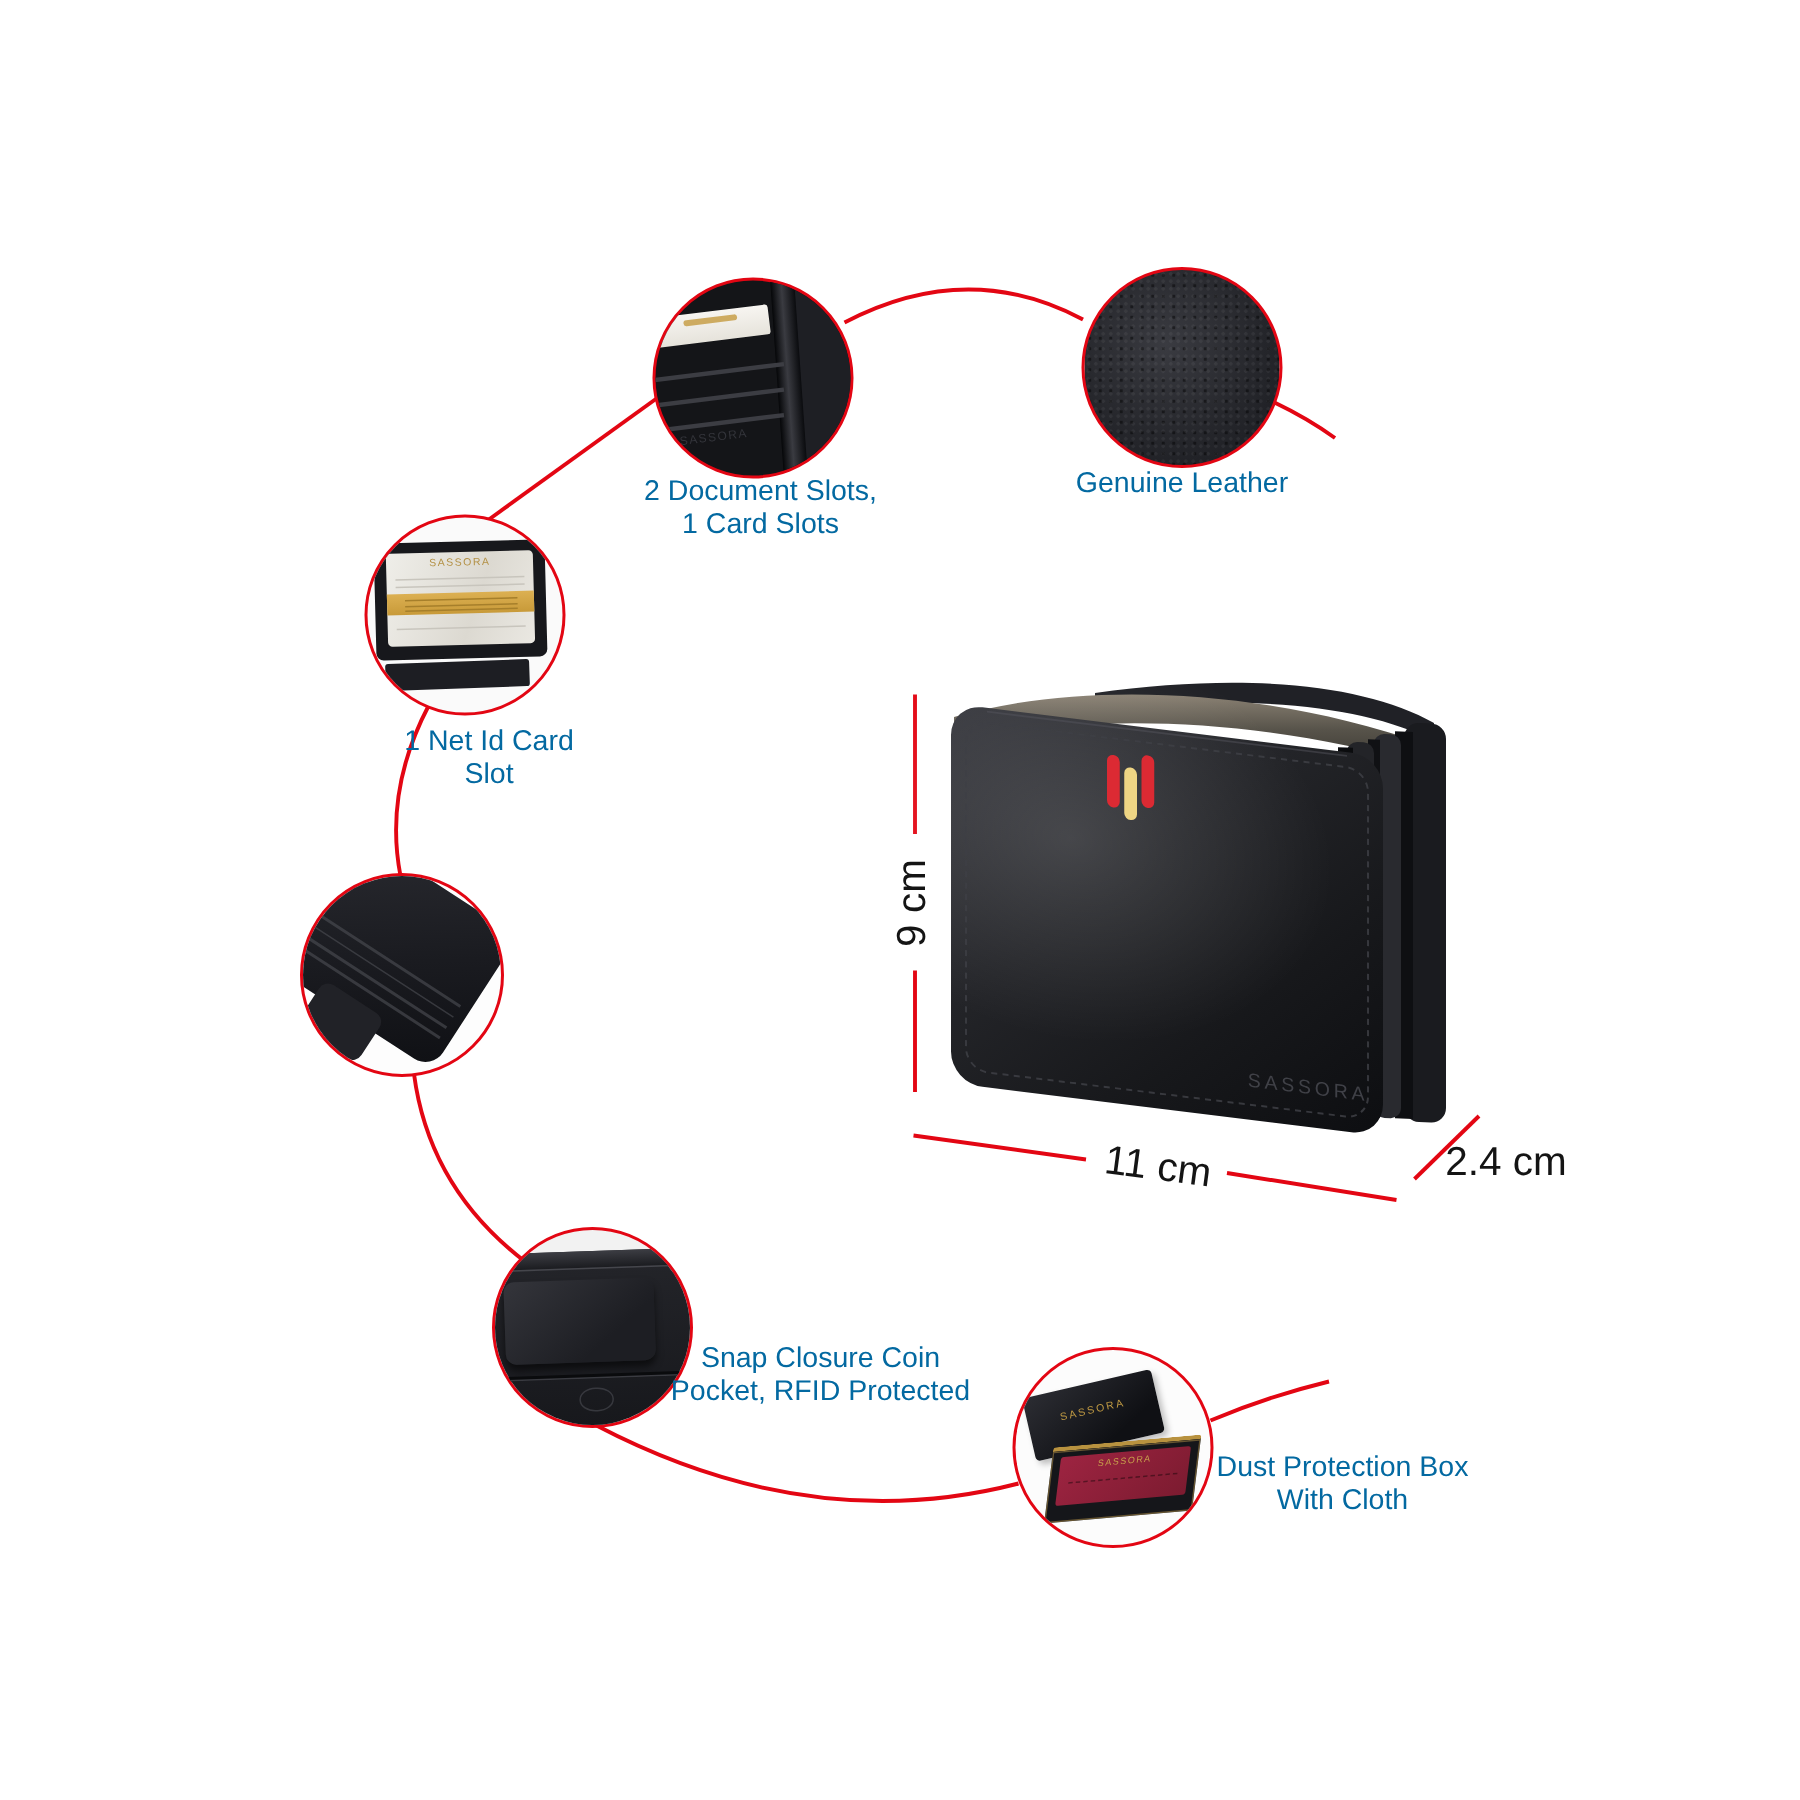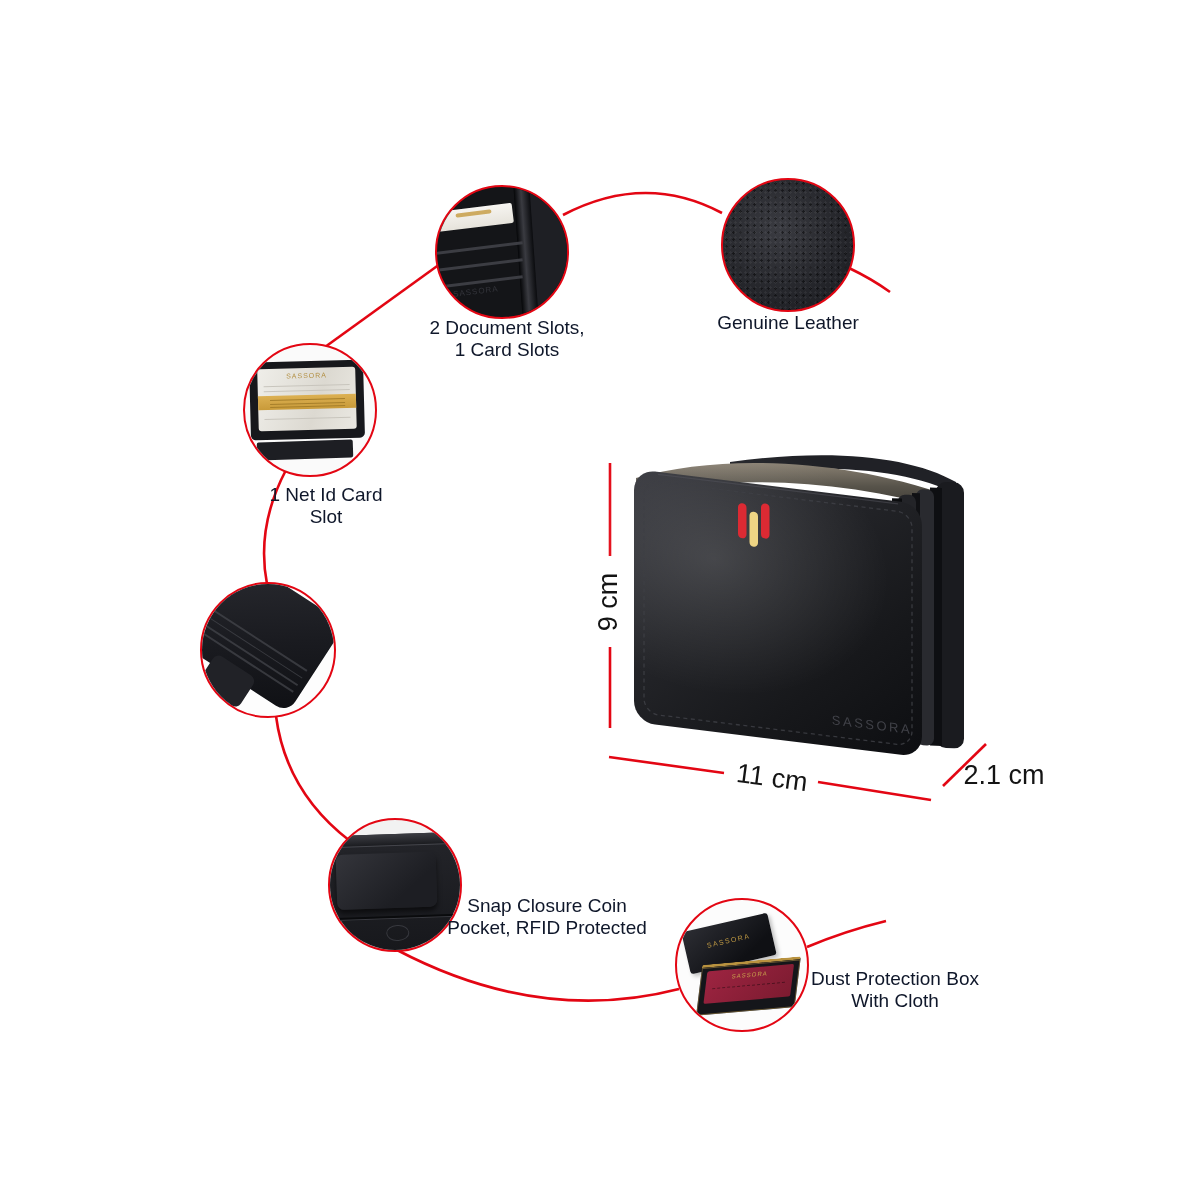--- a/index.html
+++ b/index.html
@@ -8,21 +8,21 @@
     font-family:"Liberation Sans","DejaVu Sans",sans-serif;
   }
   .overlay{position:absolute;left:0;top:0;width:1200px;height:1200px;}
   .redline{stroke:#e30613;stroke-width:2.6;fill:none;}
   .circle{
     position:absolute;border-radius:50%;border:2px solid #e30613;
     overflow:hidden;box-sizing:border-box;background:#fff;
   }
   .callout-label{
     position:absolute;transform:translateX(-50%);text-align:center;
-    font-size:19px;line-height:1.16;color:#0f172a;white-space:nowrap;
+    font-size:19px;line-height:1.16;color:#0369a1;white-space:nowrap;
   }
   .dim-label{
     position:absolute;font-size:27px;color:#141414;white-space:nowrap;
   }
   
   .c1{background:#141518;}
   .c1 .card{position:absolute;left:-8%;top:16%;width:66%;height:15%;
     background:linear-gradient(#f7f5f1,#e6e3db);transform:rotate(-7deg);border-radius:2px;}
   .c1 .card .goldtxt{position:absolute;left:34%;top:18%;width:42%;height:4px;background:#c49a3f;opacity:.8;border-radius:2px;}
   .c1 .slot{position:absolute;left:-6%;width:72%;height:3px;background:#3c3d43;transform:rotate(-7deg);}
@@ -228,15 +228,15 @@
     <div>Dust Protection Box</div>
     <div>With Cloth</div>
   </div>
   <div class="callout-label" style="left:547px;top:895px">
     <div>Snap Closure Coin</div>
     <div>Pocket, RFID Protected</div>
   </div>
 
   <div class="dim-label" style="left:608px;top:602px;transform:translate(-50%,-50%) rotate(-90deg)">9 cm</div>
   <div class="dim-label" style="left:772px;top:778px;transform:translate(-50%,-50%) rotate(7.5deg)">11 cm</div>
-  <div class="dim-label" style="left:1004px;top:775px;transform:translate(-50%,-50%)">2.1 cm</div>
+  <div class="dim-label" style="left:1004px;top:775px;transform:translate(-50%,-50%)">2.4 cm</div>
 
 </div>
 
 </body></html>

